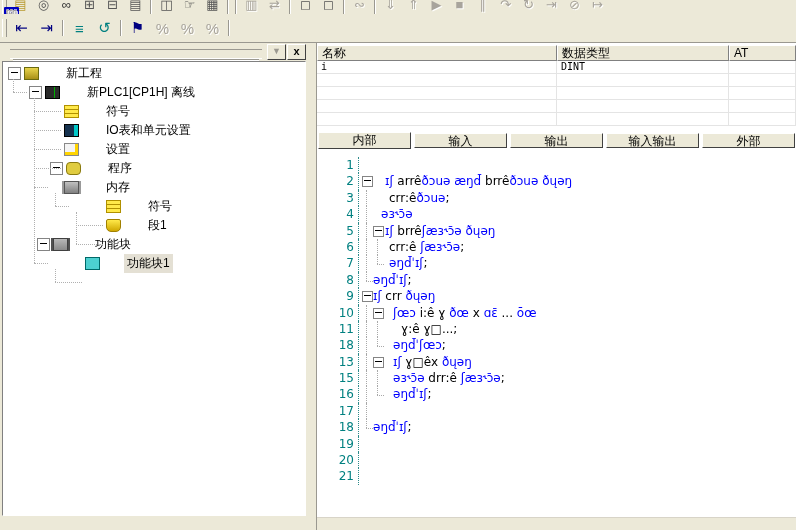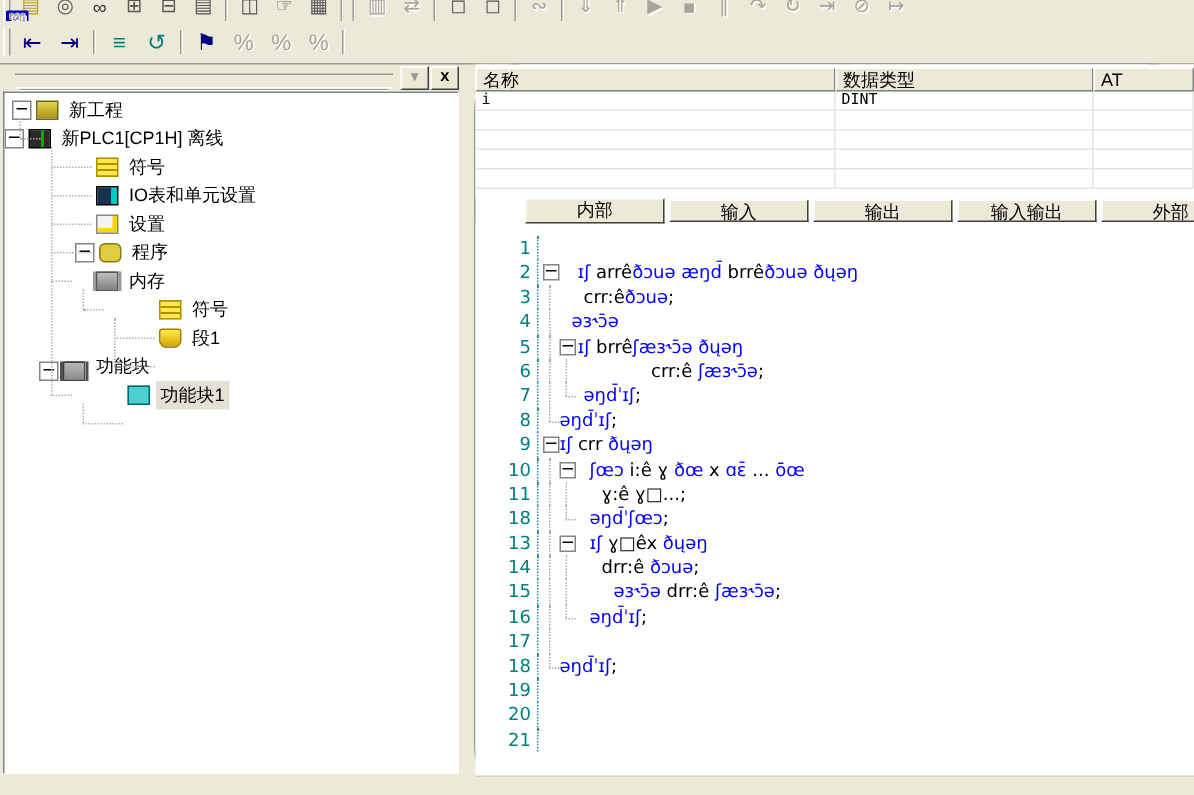--- a/index.html
+++ b/index.html
@@ -27,21 +27,21 @@
           border-top:1px solid #9a9890;border-bottom:1px solid #fff;
           box-shadow:0 4px 0 -3px #9a9890,0 5px 0 -3px #fff;}
   .wbtn{width:17px;height:14px;flex:none;background:#ece9d8;border:1px solid;border-color:#fff #404040 #404040 #fff;
         font-size:9px;line-height:12px;text-align:center;margin-left:1px;cursor:default;}
   .wbtn.close{font-weight:bold;font-size:11px;}
   .wbtn.drop{color:#9a9890;}
   #treewrap{margin:0 2px;height:453px;background:#fff;border:1px solid;border-color:#808080 #fff #fff #808080;
             overflow:hidden;position:relative;}
   #tree{position:relative;padding-top:2px;}
   .trow{display:flex;align-items:center;height:19px;white-space:nowrap;position:relative;cursor:default;}
-  .tlabel{padding:1px 3px;font-size:12px;}
+  .tlabel{padding:1px 3px;font-size:12px;margin-left:20px;}
   .tlabel.sel{background:#e4e0d4;}
   .ebox{width:11px;height:11px;border:1px solid #848484;background:#fff;flex:none;margin-right:3px;position:relative;}
   .ebox::after{content:"";position:absolute;left:2px;right:2px;top:4px;height:1px;background:#000;}
   .guide{position:absolute;pointer-events:none;}
   .gv{border-left:1px dotted #b0b0b0;width:0;}
   .gh{border-top:1px dotted #b0b0b0;height:0;}
 
   .ti{width:15px;height:13px;flex:none;margin-right:4px;border:1px solid transparent;box-sizing:border-box;
       font-size:8px;line-height:11px;text-align:center;}
   .ti-project{background:linear-gradient(#e8d44c,#a89018);border-color:#6a6a10;}
@@ -60,31 +60,31 @@
   .ptab-line{position:absolute;top:3px;left:48px;right:4px;border-top:1px solid #808080;}
   .ptab-o{position:absolute;top:3px;left:6px;background:#808080;
           clip-path:polygon(6px 0,calc(100% - 6px) 0,100% 100%,0 100%);padding:1px;height:20px;box-sizing:border-box;}
   .ptab-i{background:#ece9d8;height:100%;padding:1px 12px 0 12px;font-size:12px;
           clip-path:polygon(6px 0,calc(100% - 6px) 0,100% 100%,0 100%);}
 
   
   #split{position:absolute;left:308px;top:42px;width:8px;bottom:0;background:#ece9d8;border-top:1px solid #9a9890;cursor:col-resize;}
 
   
-  #right{position:absolute;left:316px;top:42px;right:0;bottom:0;background:#fff;border-top:1px solid #9a9890;border-left:1px solid #9a9890;border-radius:32px;}
+  #right{position:absolute;left:316px;top:42px;right:0;bottom:0;background:#fff;border-top:1px solid #9a9890;border-left:1px solid #9a9890;}
   #vartable{position:absolute;top:0;left:0;right:0;height:88px;background:#fff;}
   #vt-head{display:flex;height:16px;margin-top:2px;}
   .hcell{background:#ece9d8;border:1px solid;border-color:#fff #808080 #808080 #fff;box-sizing:border-box;
          padding:0 4px;font-size:12px;line-height:14px;overflow:hidden;white-space:nowrap;cursor:default;}
   .vrow{display:flex;height:13px;}
   .vcell{border-right:1px solid #e4e4e4;border-bottom:1px solid #e4e4e4;box-sizing:border-box;
          padding:0 4px;font-family:"DejaVu Sans Mono",monospace;font-size:10px;line-height:12px;overflow:hidden;}
   .w0{width:240px;flex:none;} .w1{width:172px;flex:none;} .w2{flex:1;}
 
-  #tabrow{position:absolute;top:88px;left:0;right:0;height:18px;display:flex;background:#fff;padding-left:1px;margin-left:32px;}
+  #tabrow{position:absolute;top:88px;left:0;right:0;height:18px;display:flex;background:#fff;padding-left:1px;}
   .sheet-tab{width:93px;flex:none;margin-right:3px;background:#ece9d8;border:1px solid;
              border-color:#fff #404040 #404040 #fff;box-sizing:border-box;text-align:center;
              font-size:12px;line-height:14px;height:15px;margin-top:2px;cursor:default;}
   .sheet-tab.active{height:17px;margin-top:1px;font-weight:normal;z-index:2;}
 
   #editor{position:absolute;top:106px;left:0;right:0;height:370px;background:#fff;overflow:hidden;
           font-family:"DejaVu Sans",sans-serif;}
   #code{position:relative;padding-top:8px;}
   .cl{position:relative;height:16.4px;}
   .cl .num{position:absolute;left:0;top:1px;width:37px;text-align:right;color:#008080;font-size:12px;cursor:default;}
@@ -165,21 +165,21 @@
       <div class="wbtn drop">▼</div>
       <div class="wbtn close">x</div>
     </div>
     <div id="treewrap">
       <div id="tree">
           <div class="trow" style="padding-left: 5px;">
             <span class="ebox"></span>
             <span class="ti ti-project"></span>
             <span class="tlabel">新工程</span>
           </div>
-          <div class="trow" style="">
+          <div class="trow" style="padding-left: 26px;">
             <span class="ebox"></span>
             <span class="ti ti-plc"></span>
             <span class="tlabel">新PLC1[CP1H] 离线</span>
           </div>
           <div class="trow" style="padding-left: 61px;">
             <span class="ti ti-symbols"></span>
             <span class="tlabel">符号</span>
           </div>
           <div class="trow" style="padding-left: 61px;">
             <span class="ti ti-io-table"></span>
@@ -199,21 +199,21 @@
             <span class="tlabel">内存</span>
           </div>
           <div class="trow" style="padding-left: 103px;">
             <span class="ti ti-symbols"></span>
             <span class="tlabel">符号</span>
           </div>
           <div class="trow" style="padding-left: 103px;">
             <span class="ti ti-section"></span>
             <span class="tlabel">段1</span>
           </div>
-          <div class="trow" style="padding-left: 23px; align-items: flex-end;">
+          <div class="trow" style="padding-left: 34px;">
             <span class="ebox"></span>
             <span class="ti ti-fb-folder"></span>
             <span class="tlabel">功能块</span>
           </div>
           <div class="trow" style="padding-left: 82px;">
             <span class="ti ti-fb-st"></span>
             <span class="tlabel sel">功能块1</span>
           </div>
           <div class="guide gv" style="left: 10px; top: 17px; height: 13px;"></div>
           <div class="guide gv" style="left: 31px; top: 36px; height: 165px;"></div>
@@ -308,21 +308,21 @@
             <span class="gsep"></span>
             <span class="fvl fv0"></span>
             <span class="fold-box fb1"></span>
             <span class="txt" style="left: 68px;"><span class="k">ɪʃ </span><span class="p">brrê</span><span class="k">ʃæɜ˞ɔ̄ə </span><span class="k">ðųəŋ</span></span>
           </div>
           <div class="cl">
             <span class="num">6</span>
             <span class="gsep"></span>
             <span class="fvl fv0"></span>
             <span class="fvl fv1"></span>
-            <span class="txt" style="left: 72px; margin-left: 45px;"><span class="p">crr:ê </span><span class="k">ʃæɜ˞ɔ̄ə</span><span class="p">;</span></span>
+            <span class="txt" style="left: 72px;"><span class="p">crr:ê </span><span class="k">ʃæɜ˞ɔ̄ə</span><span class="p">;</span></span>
           </div>
           <div class="cl">
             <span class="num">7</span>
             <span class="gsep"></span>
             <span class="fvl fv0"></span>
             <span class="fcorner fv1"></span>
             <span class="fstub fv1"></span>
             <span class="txt" style="left: 72px;"><span class="k">əŋd̄ˈɪʃ</span><span class="p">;</span></span>
           </div>
           <div class="cl">
@@ -361,32 +361,25 @@
             <span class="txt" style="left: 76px;"><span class="k">əŋd̄ˈʃœɔ</span><span class="p">;</span></span>
           </div>
           <div class="cl">
             <span class="num">13</span>
             <span class="gsep"></span>
             <span class="fvl fv0"></span>
             <span class="fold-box fb1"></span>
             <span class="txt" style="left: 76px;"><span class="k">ɪʃ </span><span class="p">ɣ□êx </span><span class="k">ðųəŋ</span></span>
           </div>
           <div class="cl">
-            <span class="num">14</span>
+            <span class="num">15</span>
             <span class="gsep"></span>
             <span class="fvl fv0"></span>
             <span class="fvl fv1"></span>
-            <span class="txt" style="left: 84px;"><span class="p">drr:ê </span><span class="k">ðɔuə</span><span class="p">;</span></span>
-          </div>
-          <div class="cl">
-            <span class="num">15</span>
-            <span class="gsep"></span>
-            <span class="fvl fv0"></span>
-            <span class="fvl fv1"></span>
-            <span class="txt" style="left: 92px;"><span class="k">əɜ˞ɔ̄ə </span><span class="p">drr:ê </span><span class="k">ʃæɜ˞ɔ̄ə</span><span class="p">;</span></span>
+            <span class="txt" style="left: 76px;"><span class="k">əɜ˞ɔ̄ə </span><span class="p">drr:ê </span><span class="k">ʃæɜ˞ɔ̄ə</span><span class="p">;</span></span>
           </div>
           <div class="cl">
             <span class="num">16</span>
             <span class="gsep"></span>
             <span class="fvl fv0"></span>
             <span class="fcorner fv1"></span>
             <span class="fstub fv1"></span>
             <span class="txt" style="left: 76px;"><span class="k">əŋd̄ˈɪʃ</span><span class="p">;</span></span>
           </div>
           <div class="cl">

